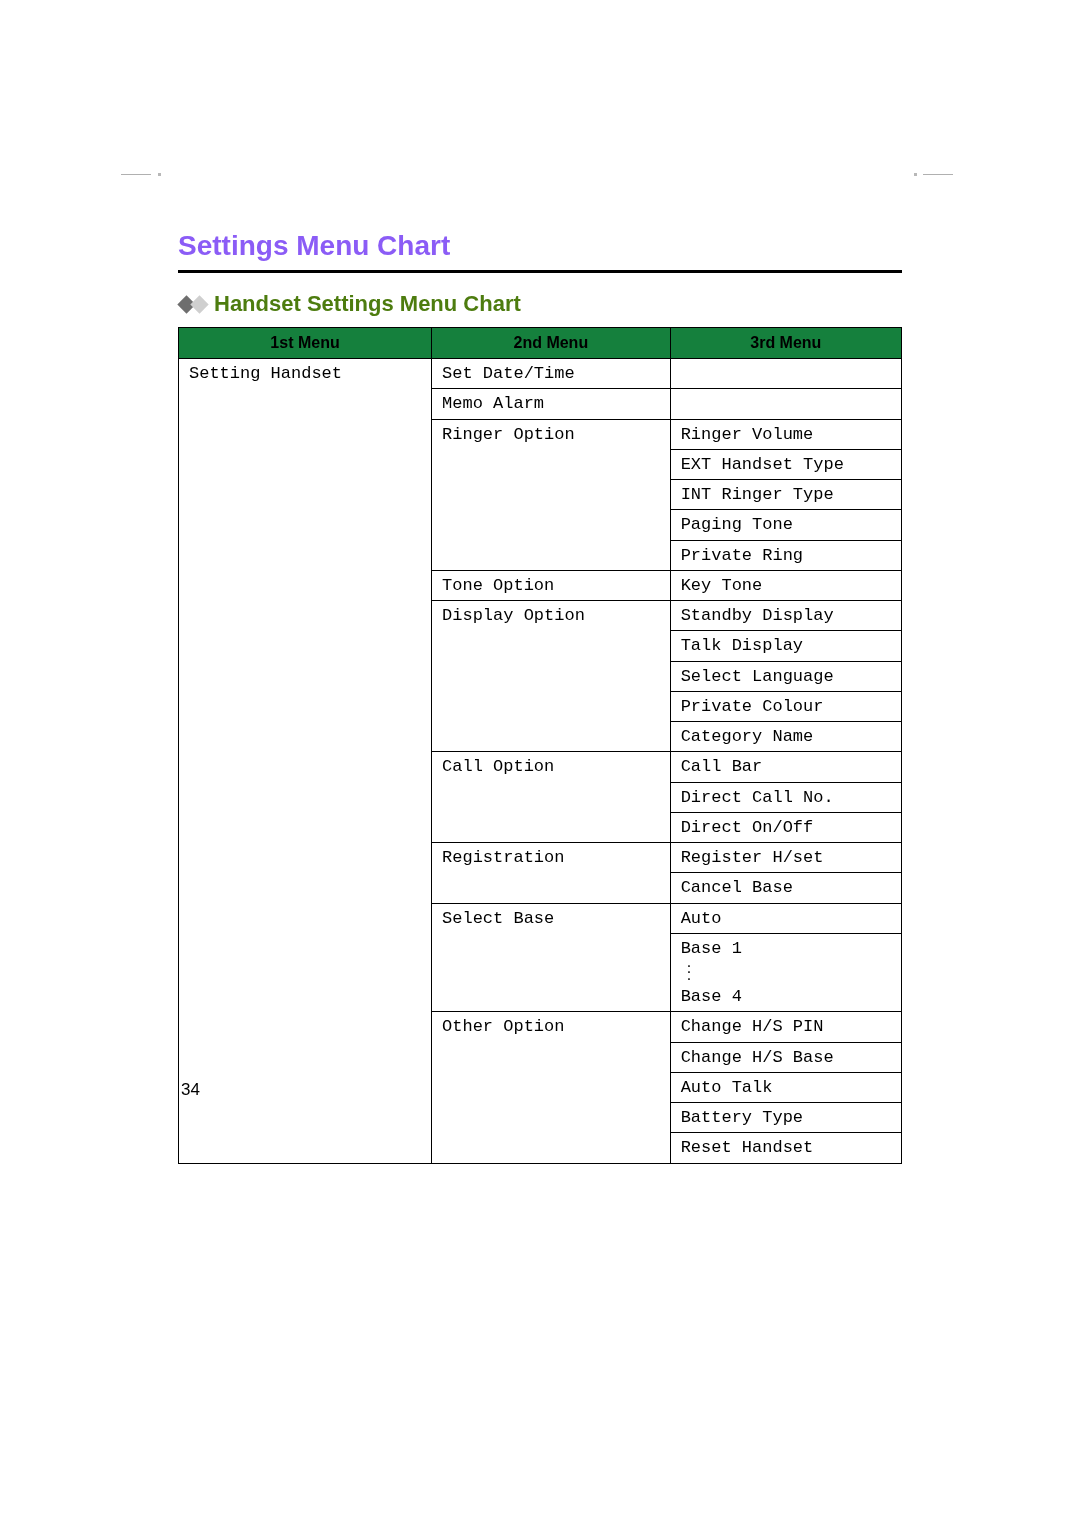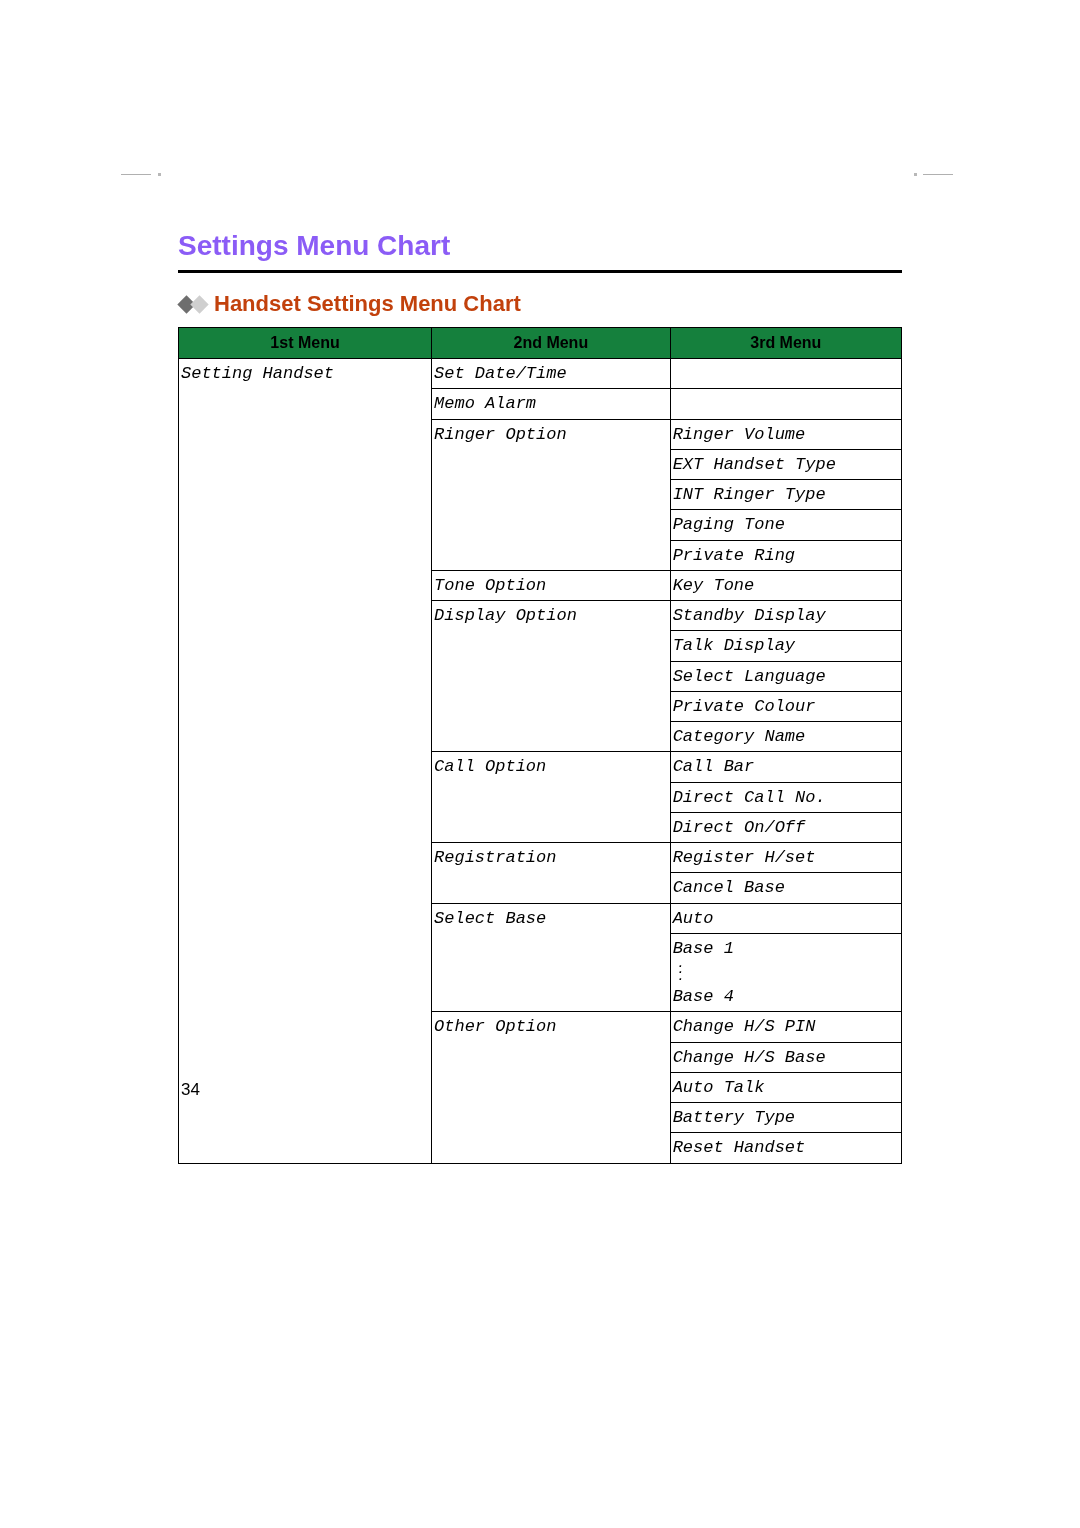--- a/index.html
+++ b/index.html
@@ -7,24 +7,24 @@
     .page { width: 1080px; height: 1528px; position: relative; padding: 230px 178px 0 178px; }
     .crop-mark-tl { position: absolute; top: 174px; left: 121px; width: 30px; height: 1px; background: #b0b0b0; }
     .crop-mark-tl-dot { position: absolute; top: 173px; left: 158px; width: 3px; height: 3px; background: #b8b8b8; }
     .crop-mark-tr { position: absolute; top: 174px; right: 127px; width: 30px; height: 1px; background: #b0b0b0; }
     .crop-mark-tr-dot { position: absolute; top: 173px; right: 163px; width: 3px; height: 3px; background: #b8b8b8; }
     h1.title { font-size: 28px; font-weight: bold; color: #8b5cf6; margin-bottom: 8px; }
     .rule { height: 3px; background: #000; margin-bottom: 18px; }
     .sub-row { display: flex; align-items: center; gap: 6px; margin-bottom: 10px; padding-left: 2px; }
     .diamond { width: 13px; height: 13px; transform: rotate(45deg); background: #cfcfcf; position: relative; }
     .diamond.dark { background: #6e6e6e; }
-    h2.subtitle { font-size: 22px; font-weight: bold; color: #c2410c; margin-left: 2px; }
+    h2.subtitle { font-size: 22px; font-weight: bold; color: #4d7c0f; margin-left: 2px; }
     table.menu { width: 100%; border-collapse: collapse; font-size: 16px; }
     table.menu th { background: #15803d; border: 1px solid #000; padding: 6px 8px; text-align: center; font-family: Arial, Helvetica, sans-serif; font-weight: bold; font-size: 16px; }
-    table.menu td { border: 1px solid #000; padding: 4px 2px; font-family: "Courier New", Courier, monospace; font-size: 17px; vertical-align: top; line-height: 1.25; white-space: pre; font-style: italic; }
+    table.menu td { border: 1px solid #000; padding: 4px 10px; font-family: "Courier New", Courier, monospace; font-size: 17px; vertical-align: top; line-height: 1.25; white-space: pre; }
     td.first-col { width: 35%; }
     td.second-col { width: 33%; }
     td.third-col { width: 32%; }
     .vdots { display: inline-block; line-height: 0.4; font-size: 16px; letter-spacing: 0; padding-left: 6px; font-family: Arial, sans-serif; }
     .page-number { position: absolute; bottom: 428px; left: 181px; font-family: Arial, sans-serif; font-size: 17px; }
   </style>
 </head>
 <body>
 
 <div class="page">

